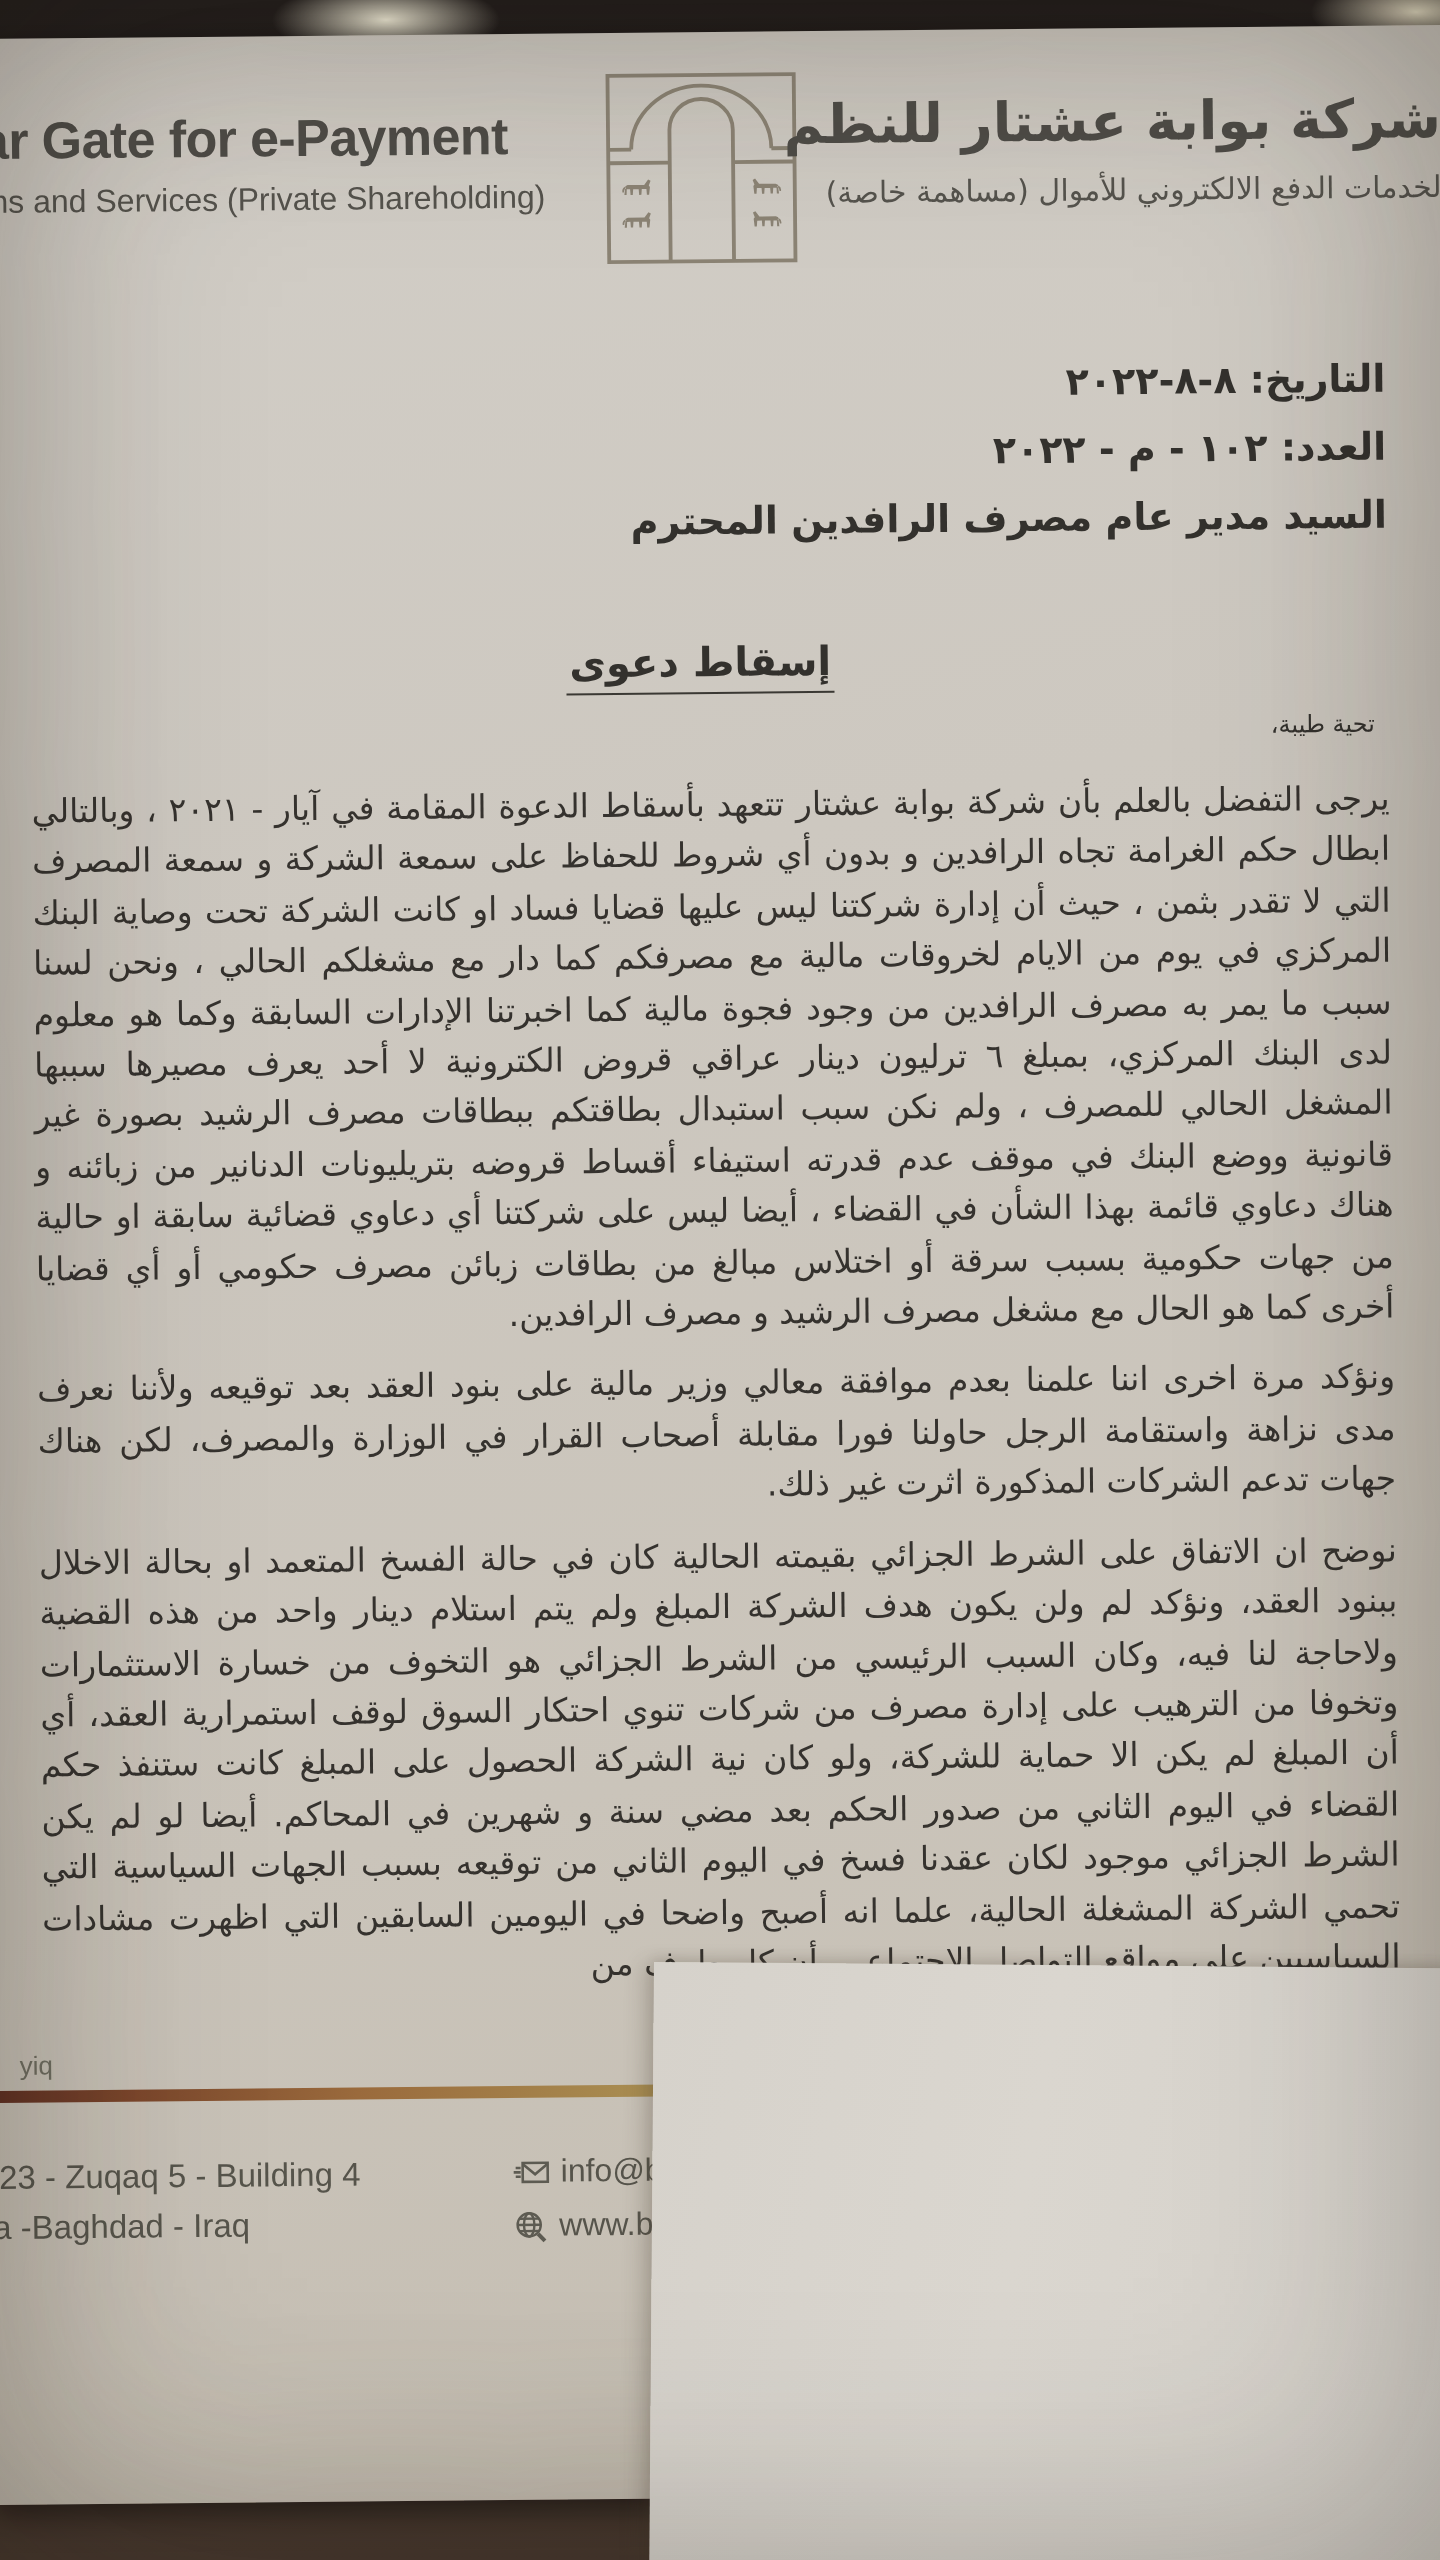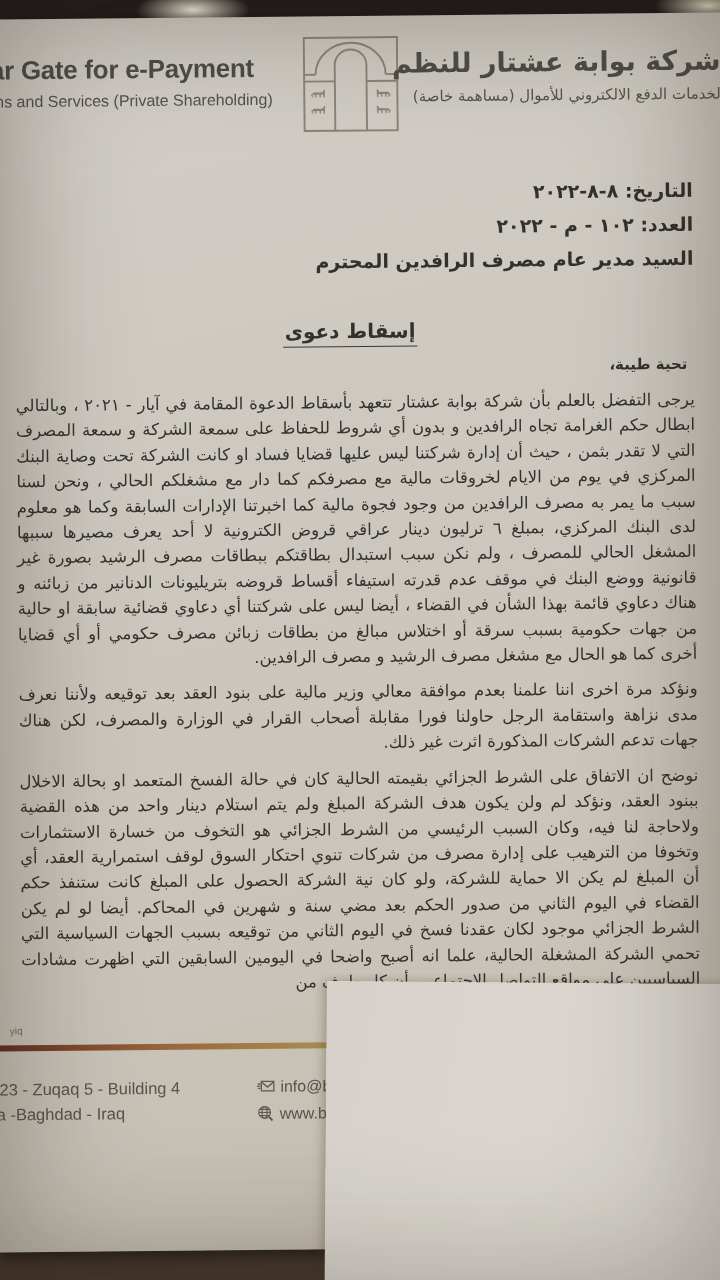--- a/index.html
+++ b/index.html
@@ -36,28 +36,28 @@
 
   
   .meta { position:absolute; right:33px; top:160px; direction:rtl; text-align:right;
     font-weight:bold; font-size:19px; color:#33312d; line-height:34px; white-space:nowrap; }
 
   .subject { position:absolute; left:0; right:14px; top:303px; text-align:center;
     font-size:20px; font-weight:bold; color:#33312d; direction:rtl; }
   .subject span { border-bottom:1.6px solid #3a3833; padding:0 2px 3px 2px; }
 
   .greeting { position:absolute; right:40px; top:342px; direction:rtl;
-    font-size:15px; font-weight:700; color:#33312d; }
+    font-size:12px; font-weight:400; color:#33312d; }
 
   .body-text { position:absolute; left:28px; right:33px; top:374px; direction:rtl;
     text-align:justify; font-size:16.5px; line-height:25.4px; color:#35322e; }
   .body-text p { margin:0 0 10px 0; }
 
   
-  .fineprint { position:absolute; left:16px; top:1006px; font-size:10px; color:#6e6c60;
+  .fineprint { position:absolute; left:16px; top:1006px; font-size:13px; color:#6e6c60;
     font-family:"Liberation Sans", sans-serif; }
   .bar { position:absolute; left:0; right:0; top:1026px; height:6px;
     background:linear-gradient(90deg,#5e2f23 0%, #7c472c 10%, #9a6a3c 25%, #a98e52 45%,
       #95944f 60%, #7b8d52 76%, #6f8a50 100%); }
   .addr { position:absolute; left:-4px; top:1058px; font-size:16.5px; line-height:25px;
     color:#56544b; font-family:"Liberation Sans", sans-serif; white-space:nowrap; }
   .addr .a2 { margin-left:6px; }
   .contact { position:absolute; left:262px; top:1056px; font-size:16px; line-height:27px;
     color:#56544b; font-family:"Liberation Sans", sans-serif; white-space:nowrap; }
   .contact .row { display:flex; align-items:center; gap:5px; direction:ltr; }

